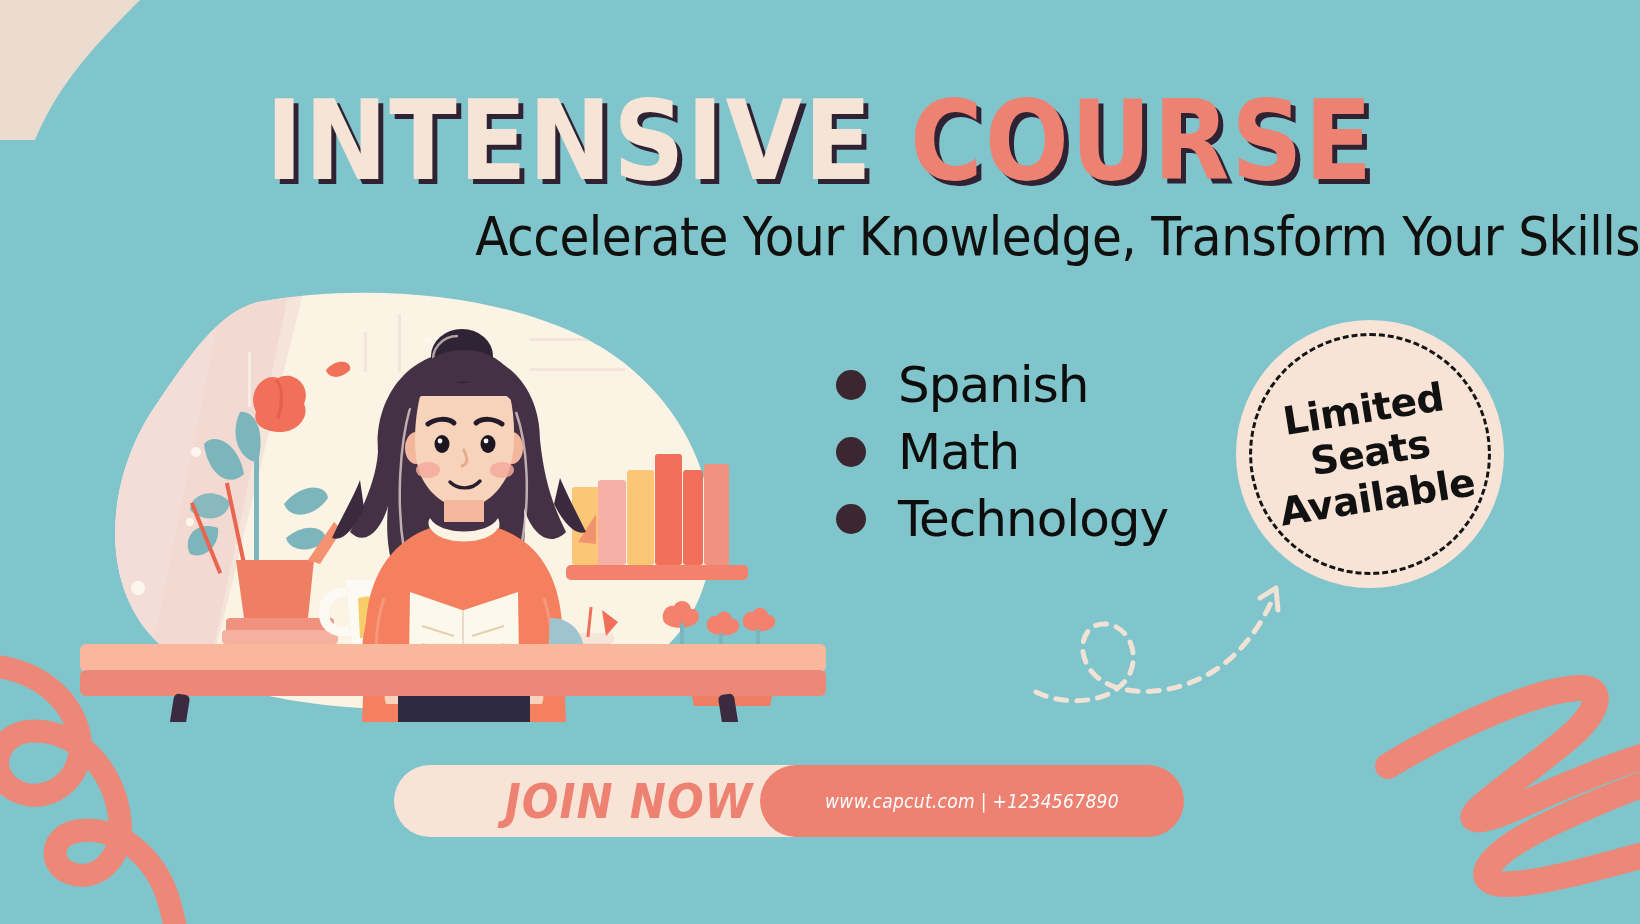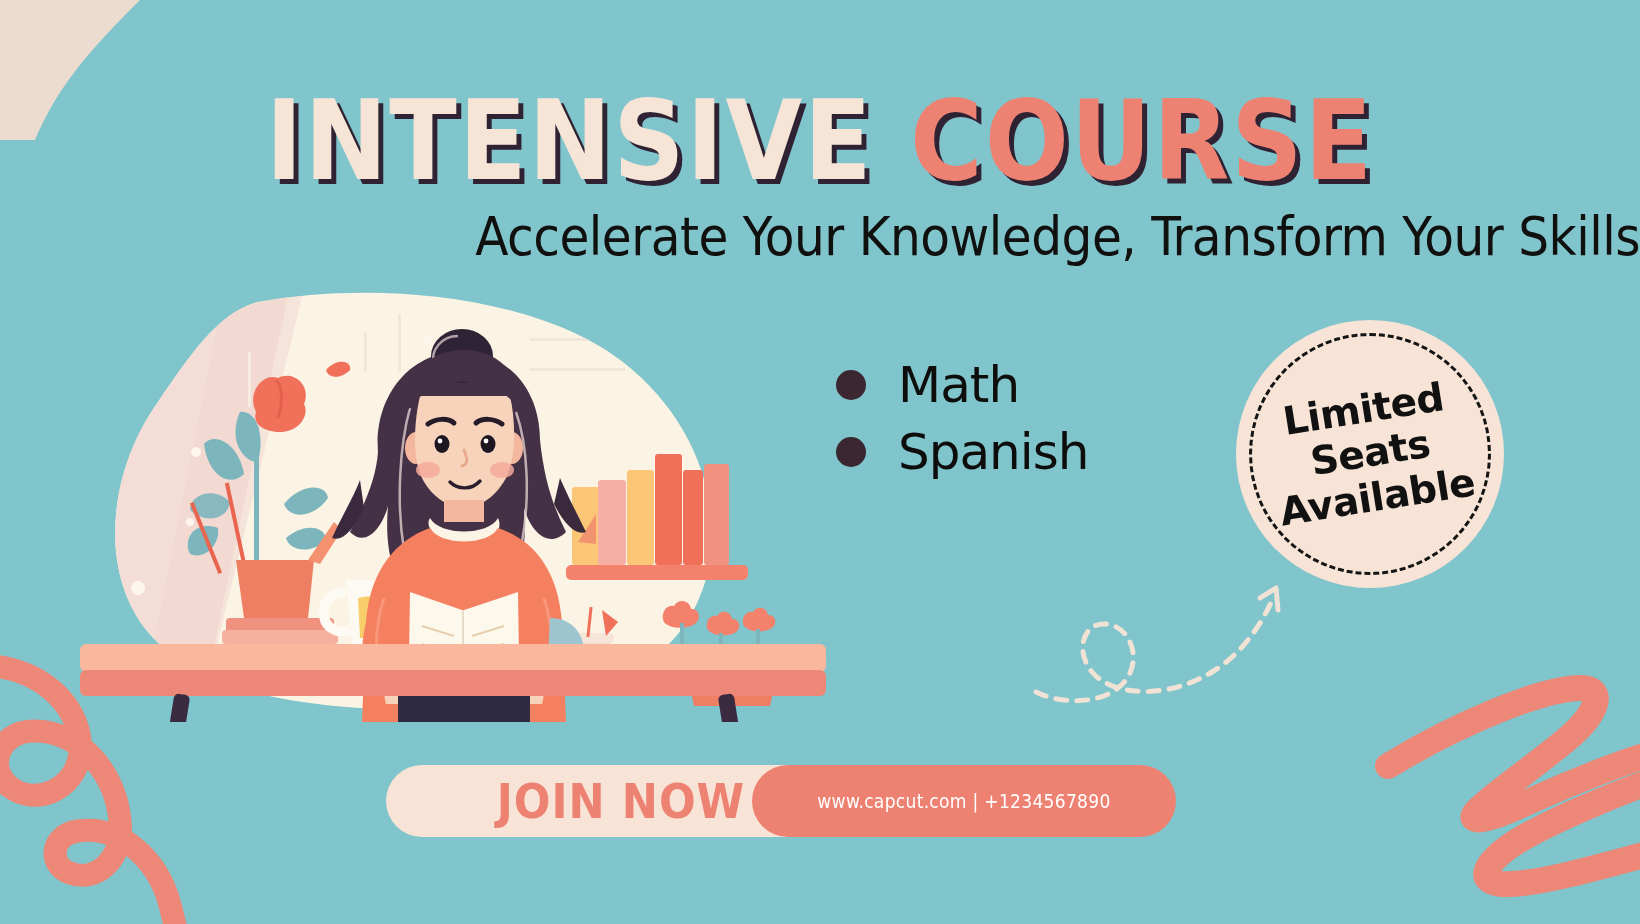--- a/index.html
+++ b/index.html
@@ -54,21 +54,21 @@
   .badge-text{
     position:relative;transform:rotate(-9deg);text-align:center;
     font-family:"DejaVu Sans","Liberation Sans",sans-serif;font-weight:bold;
     font-size:39px;line-height:1.14;color:#111111;letter-spacing:-0.5px;
   }
 
   
   .illus{position:absolute;left:78px;top:292px;width:750px;height:430px;}
 
   
-  .cta{position:absolute;left:386px;top:765px;width:790px;height:56px;}
+  .cta{position:absolute;left:394px;top:765px;width:790px;height:56px;font-style:italic;}
   .cta-join{
     position:absolute;left:0;top:0;width:470px;height:72px;border-radius:36px;
     background:#f7e4d6;display:flex;align-items:center;justify-content:center;
   }
   .cta-join span{
     font-family:"Liberation Sans Narrow","DejaVu Sans Condensed","Liberation Sans",sans-serif;
     font-weight:bold;font-size:48px;color:#ee8272;letter-spacing:1px;line-height:1;
   }
   .cta-contact{
     position:absolute;left:366px;top:0;width:424px;height:72px;border-radius:36px;
@@ -268,25 +268,29 @@
       <rect x="92" y="402" width="16" height="62" rx="5" fill="#3a2b41" transform="rotate(9 100 430)"></rect>
       <rect x="644" y="402" width="16" height="62" rx="5" fill="#3a2b41" transform="rotate(-9 652 430)"></rect>
 
       <path d="M320,404 L452,404 L452,430 L320,430 Z" fill="#2f2a43"></path>
     </g>
   </svg>
 
   <div class="course-list">
     <div class="course-item">
       <span class="course-dot"></span>
-      <span class="course-label">Math</span>
+      <span class="course-label">Spanish</span>
     </div>
     <div class="course-item">
       <span class="course-dot"></span>
-      <span class="course-label">Spanish</span>
+      <span class="course-label">Math</span>
+    </div>
+    <div class="course-item">
+      <span class="course-dot"></span>
+      <span class="course-label">Technology</span>
     </div>
   </div>
 
   <div class="badge">
     <div class="badge-ring"></div>
     <div class="badge-text">
       <div>Limited</div>
       <div>Seats</div>
       <div>Available</div>
     </div>

